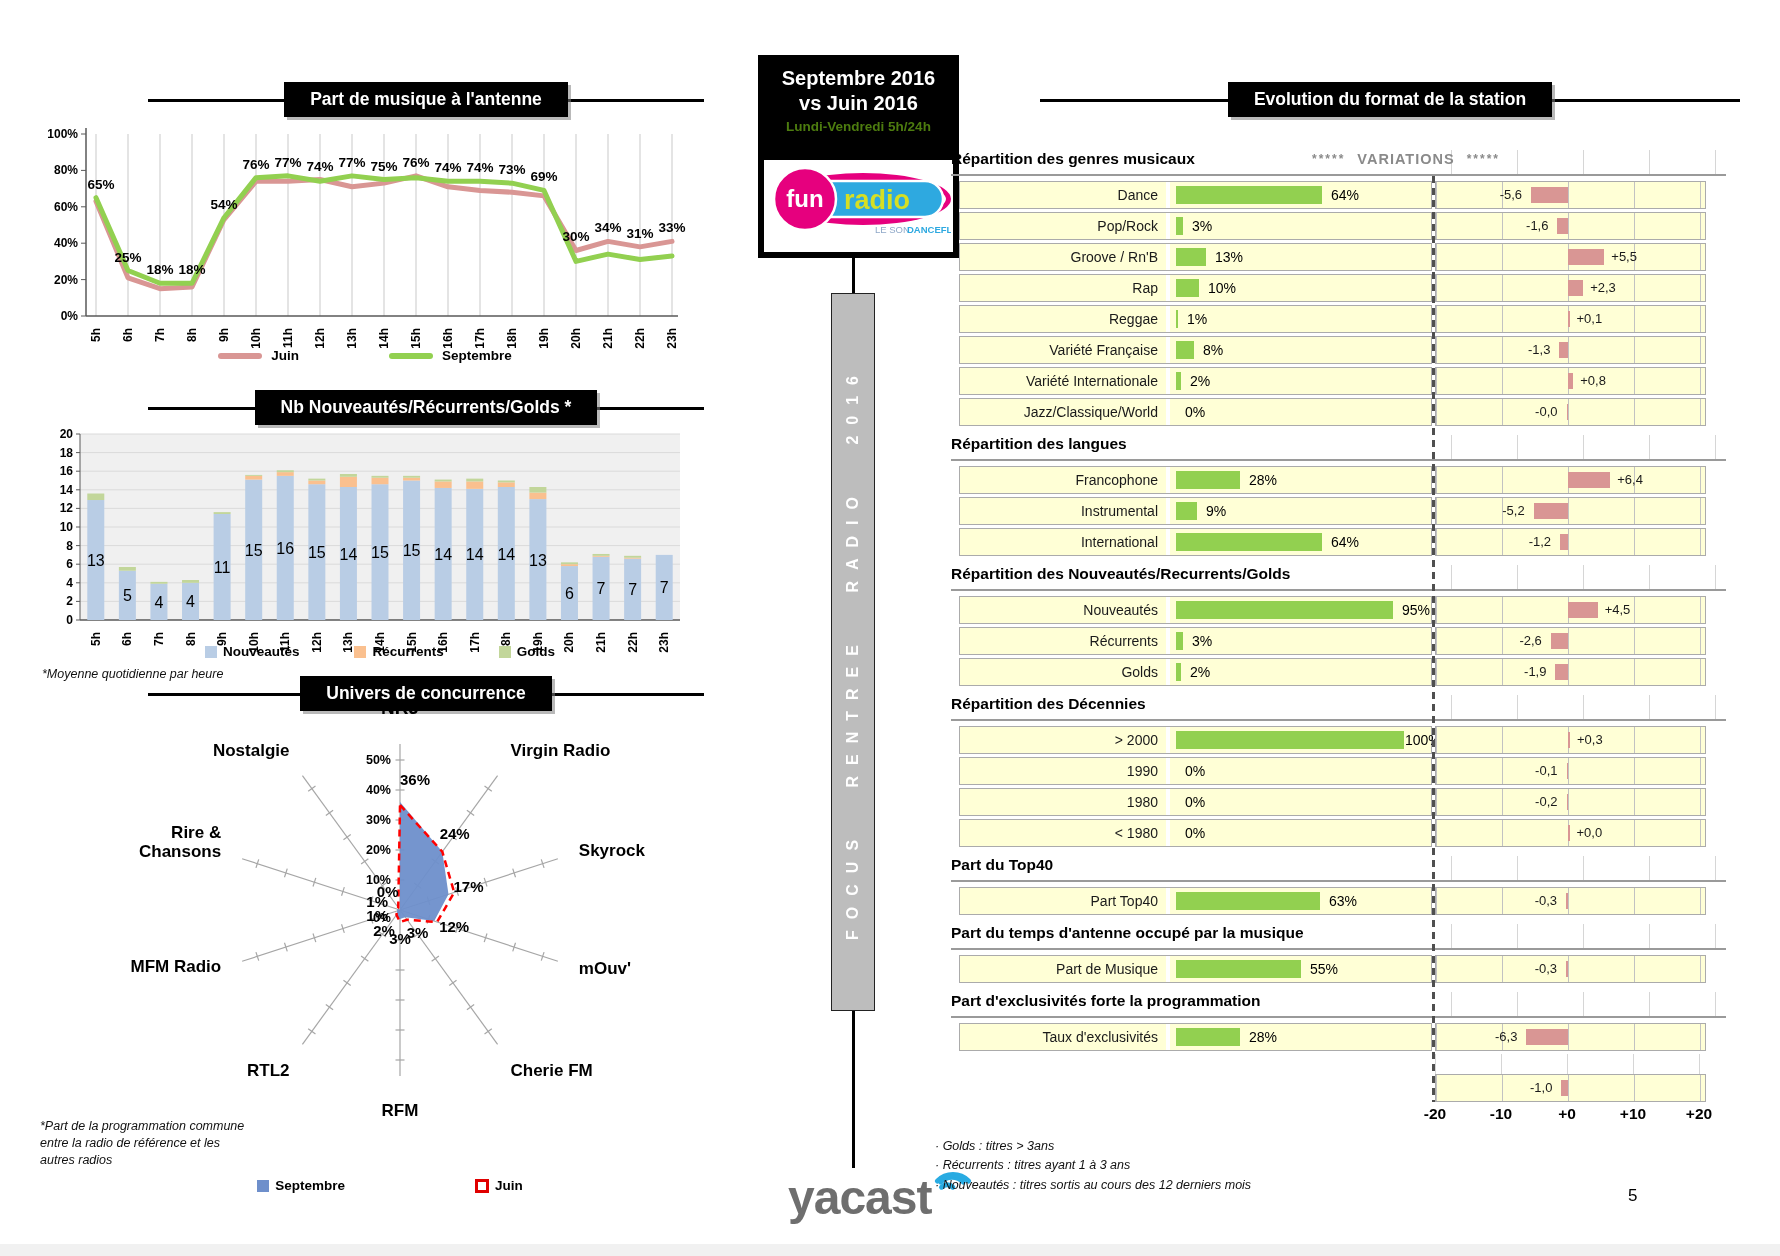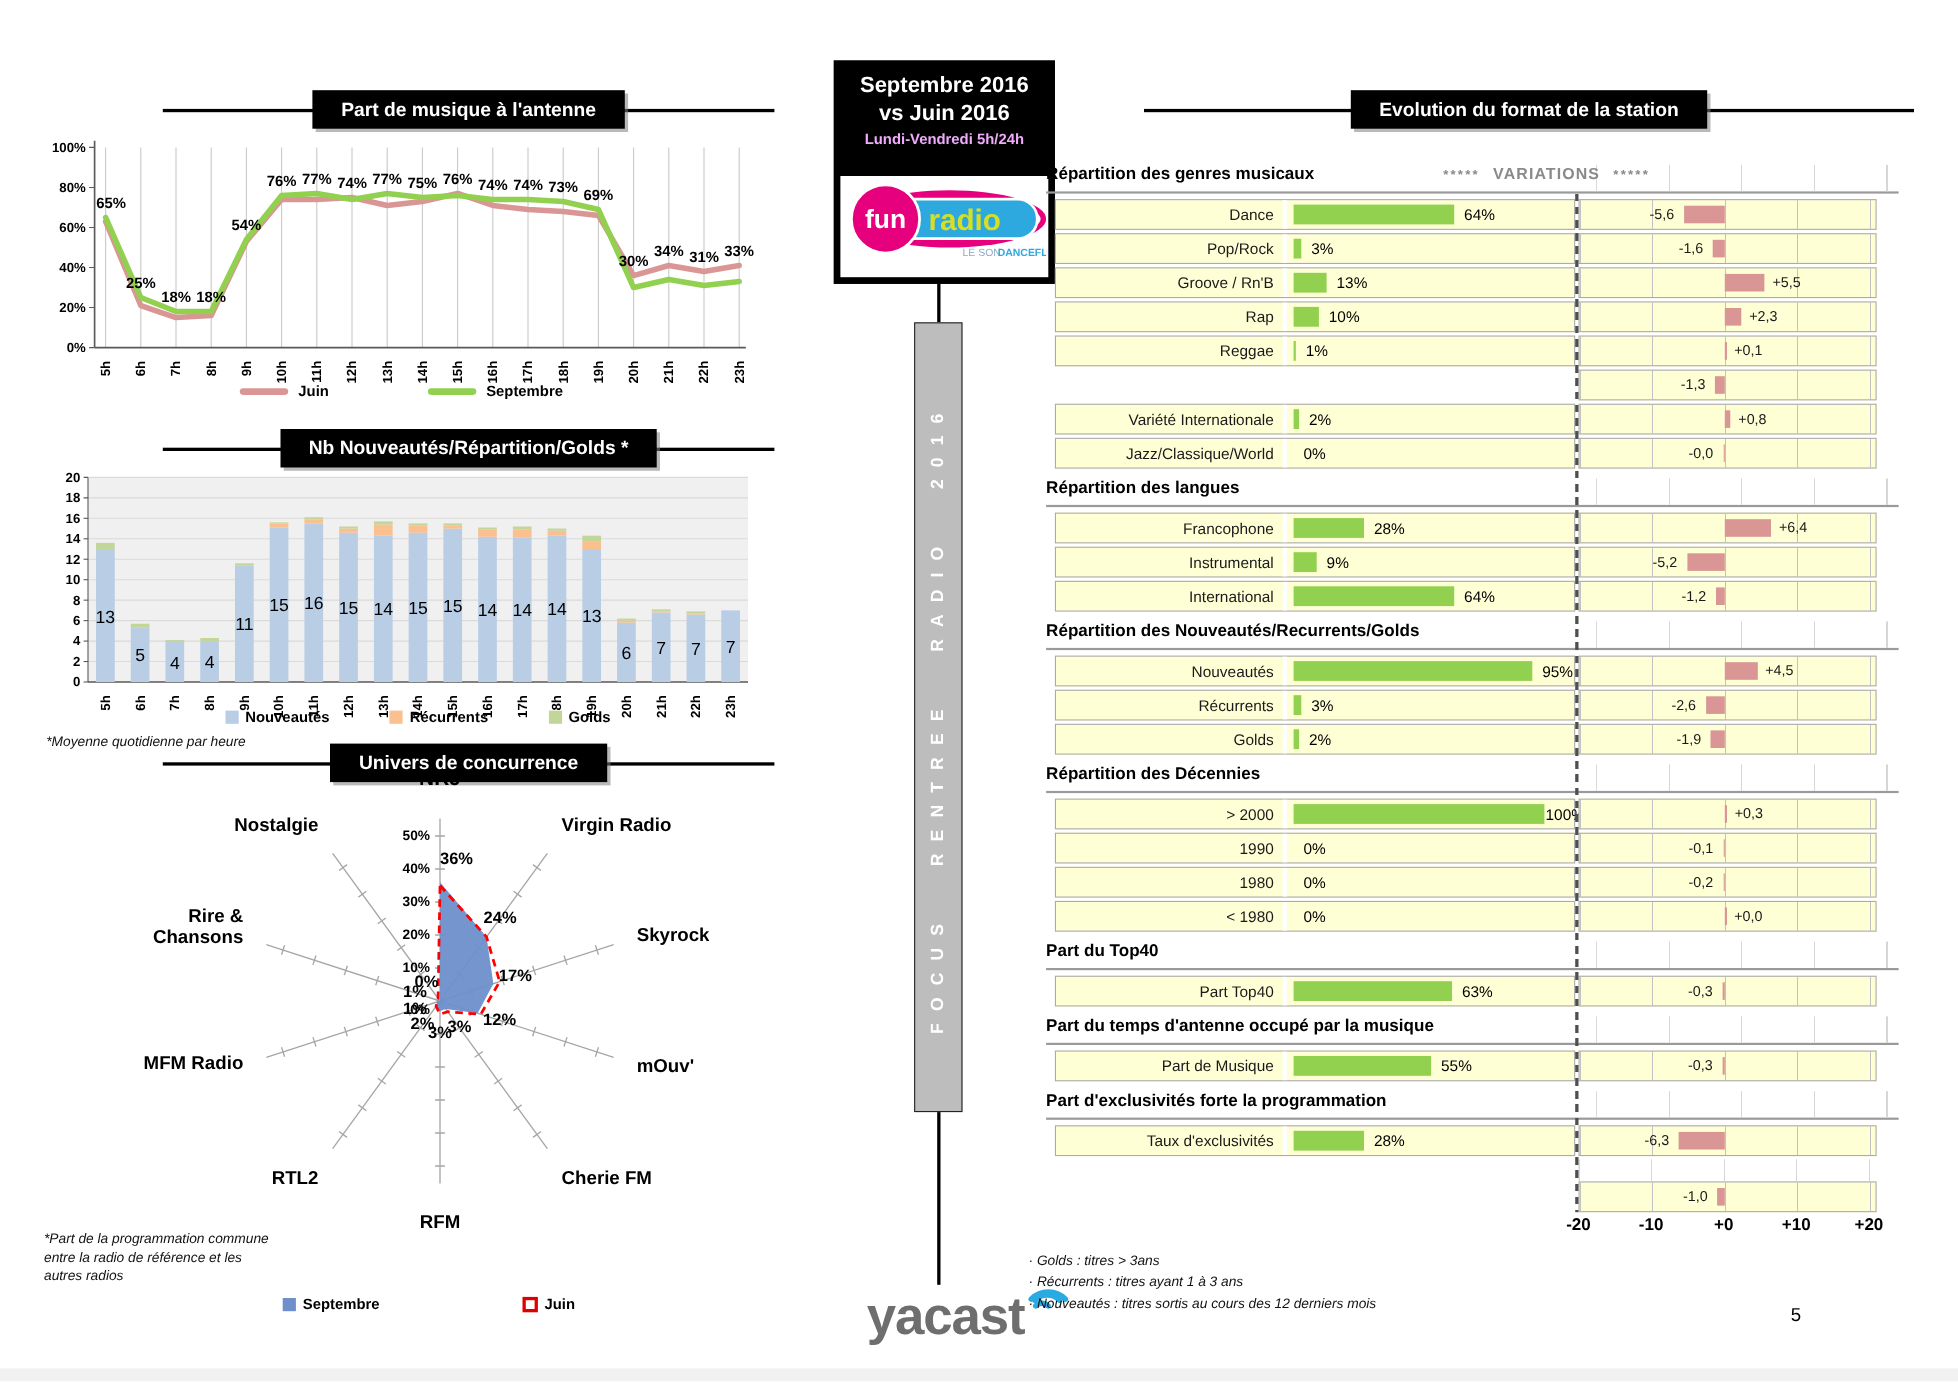--- a/index.html
+++ b/index.html
@@ -21,21 +21,21 @@
   .sw-sq.open{background:#fff;border:3px solid #E00000;width:8px;height:8px}
   .legend-item{display:flex;align-items:center}
 
   .footnote{position:absolute;font-style:italic;font-size:12.5px;color:#111;line-height:1.35}
 
   
   #period-box{position:absolute;left:758px;top:55px;width:201px;height:203px;background:#000;
               border:2px solid #000;box-sizing:border-box}
   #period-box .l1{color:#fff;font-weight:bold;font-size:20px;text-align:center;margin-top:10px}
   #period-box .l2{color:#fff;font-weight:bold;font-size:20px;text-align:center;margin-top:2px}
-  #period-box .l3{color:#f0abfc;font-weight:bold;font-size:13.5px;text-align:center;margin-top:4px}
+  #period-box .l3{color:#4d7c0f;font-weight:bold;font-size:13.5px;text-align:center;margin-top:4px}
   #logo-area{position:absolute;left:4px;right:4px;bottom:4px;height:92px;background:#fff;
              display:flex;align-items:center;justify-content:center}
   .vline{position:absolute;width:3px;background:#000}
   #banner{position:absolute;left:831px;top:293px;width:44px;height:718px;background:#BDBDBD;
           border:1px solid #222;box-sizing:border-box;display:flex;align-items:center;justify-content:center}
   #banner span{writing-mode:vertical-rl;transform:rotate(180deg);color:#fff;font-weight:bold;
                font-size:16px;letter-spacing:11px;word-spacing:26px;white-space:pre}
   #yacast{position:absolute;left:788px;top:1168px;width:210px;height:70px}
   #yacast .word{font-weight:bold;font-size:48px;color:#6e6e6e;letter-spacing:-1px;line-height:60px}
   #yacast svg{position:absolute;left:146px;top:-6px}
@@ -167,21 +167,21 @@
     <span>Juin</span>
   </span>
   <span class="legend-item">
     <span class="sw-line" style="background:#92D050"></span>
     <span>Septembre</span>
   </span>
 </div>
 
 <div class="title-bar" style="left:148px;top:390px;width:556px">
   <div class="rule"></div>
-  <div class="box">Nb Nouveautés/Répartition/Golds *</div>
+  <div class="box">Nb Nouveautés/Récurrents/Golds *</div>
 </div>
 
 <div id="bar-chart" style="position:absolute;left:30px;top:424px"><svg width="660" height="246">
       <rect x="50" y="10" width="600" height="186" fill="#F0F0F0"></rect>
       <text x="43" y="200" text-anchor="end" font-size="12" font-weight="bold" fill="#000">0</text>
       <line x1="46" y1="196" x2="50" y2="196" stroke="#595959"></line>
       <line x1="50" y1="177.4" x2="650" y2="177.4" stroke="#DADADA"></line>
       <text x="43" y="181.4" text-anchor="end" font-size="12" font-weight="bold" fill="#000">2</text>
       <line x1="46" y1="177.4" x2="50" y2="177.4" stroke="#595959"></line>
       <line x1="50" y1="158.8" x2="650" y2="158.8" stroke="#DADADA"></line>
@@ -527,20 +527,26 @@
         <div class="lab">Reggae</div>
         <div class="gbar" style="width: 2px;"></div>
         <div class="pct" style="left: 227px;">1%</div>
       </div>
       <div class="vcell">
         <div class="vbar" style="width: 1.5px; left: 132px;"></div>
         <div class="vval" style="left: 140.5px;">+0,1</div>
       </div>
     </div>
     <div class="trow">
+      <div class="band">
+        <div class="cell-gap"></div>
+        <div class="lab">Variété Française</div>
+        <div class="gbar" style="width: 18px;"></div>
+        <div class="pct" style="left: 243px;">8%</div>
+      </div>
       <div class="vcell">
         <div class="vbar" style="width: 8.58px; left: 123.42px;"></div>
         <div class="vval" style="right: 154.58px;">-1,3</div>
       </div>
     </div>
     <div class="trow">
       <div class="band">
         <div class="cell-gap"></div>
         <div class="lab">Variété Internationale</div>
         <div class="gbar" style="width: 5px;"></div>

